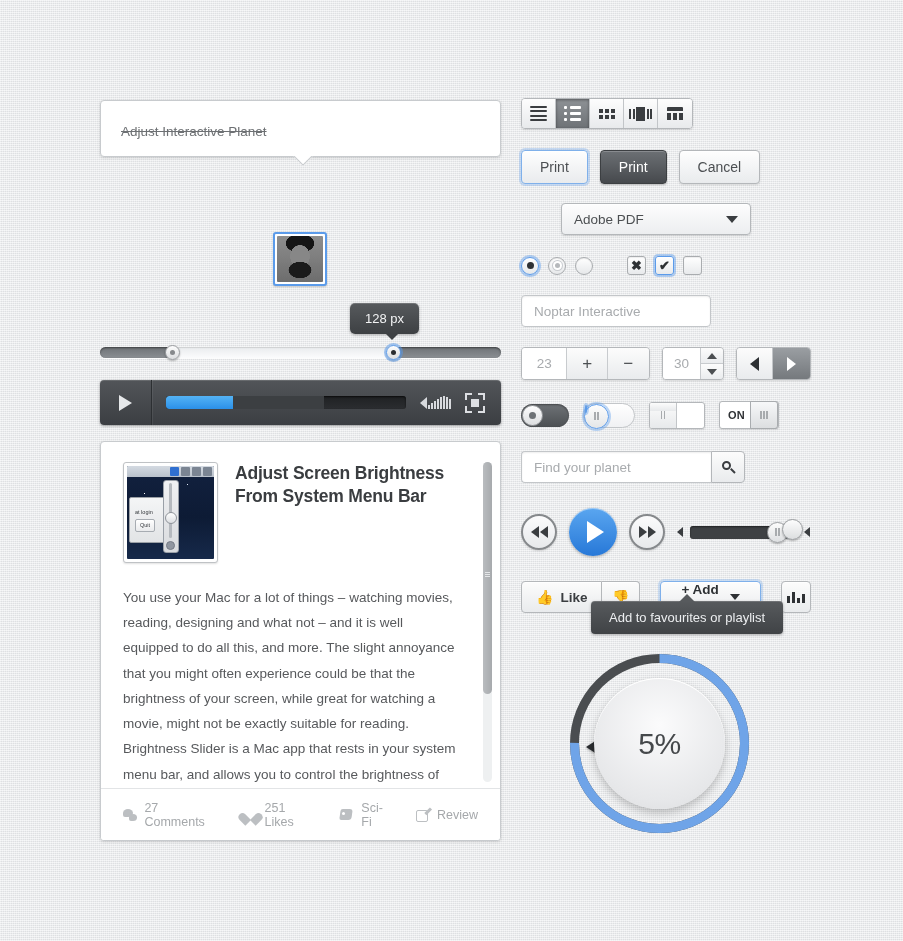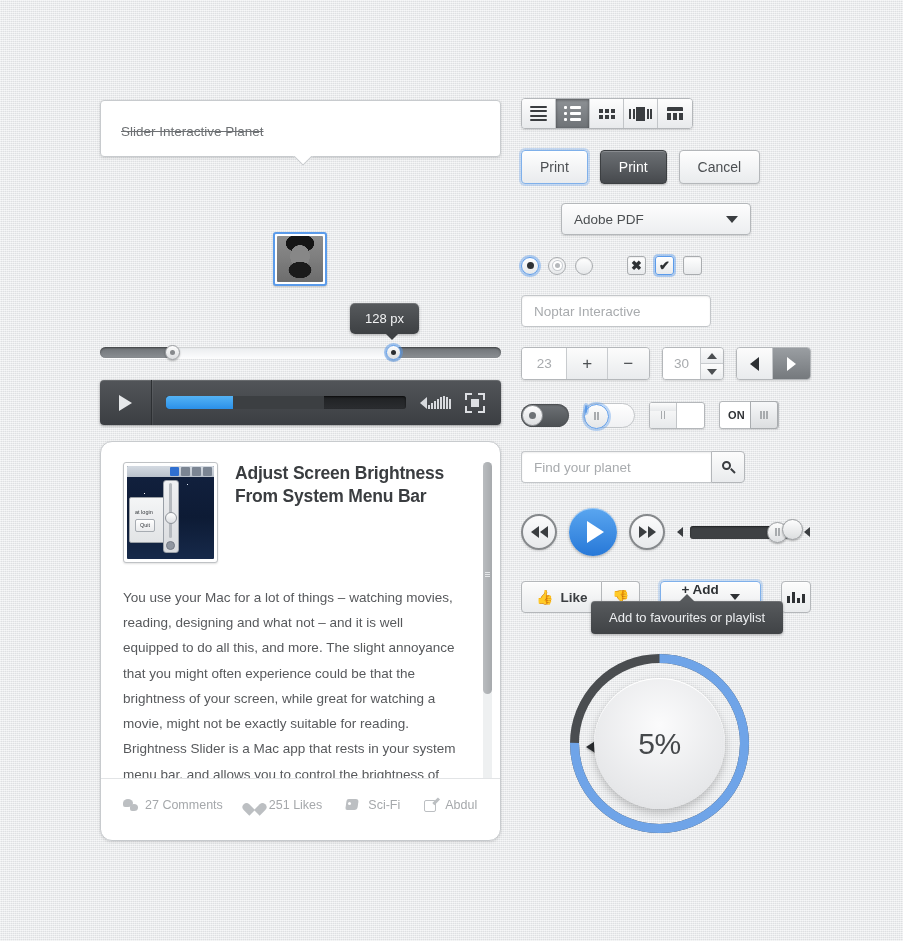--- a/index.html
+++ b/index.html
@@ -159,21 +159,21 @@
   .fs-icon i:nth-child(4) { right: 0; bottom: 0; border-left: 0; border-top: 0; }
   .fs-icon b {
     position: absolute; left: 6px; top: 6px; width: 8px; height: 8px;
     background: #dcdee2;
   }
 
   
   .article {
     position: absolute; left: 100px; top: 441px;
     width: 401px; height: 400px;
-    background: #fff; border: 1px solid #c8cbce; border-radius: 12px;
+    background: #fff; border: 1px solid #c8cbce; border-radius: 4px;
     box-shadow: 0 1px 3px rgba(0,0,0,.13);
     overflow: hidden;
   }
   .article-body { padding: 20px 22px 0; position: relative; }
   .article-head { display: flex; gap: 17px; }
   .thumb {
     width: 95px; height: 101px; flex: none;
     border: 1px solid #bfc2c5; border-radius: 3px; padding: 3px; background: #fff;
     box-shadow: 0 1px 2px rgba(0,0,0,.12);
   }
@@ -242,21 +242,21 @@
     position: absolute; left: 0; top: 0; width: 9px; height: 232px;
     border-radius: 5px; background: linear-gradient(90deg, #b9bcbf, #a7aaad);
   }
   .article-scroll b {
     position: absolute; left: 2px; top: 110px; width: 5px; height: 6px;
     background:
       linear-gradient(#e4e6e8 0 1px, transparent 1px 2px) repeat-y;
     background-size: 5px 2px;
   }
   .article-footer {
-    position: absolute; left: 0; right: 0; bottom: 10px; height: 52px;
+    position: absolute; left: 0; right: 0; bottom: 0; height: 52px;
     border-top: 1px solid #e2e4e6;
     display: flex; align-items: center; gap: 24px; padding: 0 22px;
     background: #fff;
   }
   .fitem {
     display: flex; align-items: center; gap: 7px;
     font-size: 12.5px; color: #a5a8ab;
   }
   .ic-comment {
     width: 15px; height: 12px; position: relative;
@@ -606,21 +606,21 @@
     border-right: 17px solid #2a2d30;
     filter: drop-shadow(0 1px 1px rgba(0,0,0,.3));
   }
 </style>
 </head>
 <body>
 
 <div class="col-left">
 
   <div class="quote-box">
-    <div class="quote-site">Slider Interactive Planet</div>
+    <div class="quote-site">Adjust Interactive Planet</div>
     <div class="bubble-tail"></div>
   </div>
 
 </div>
 
 <div class="avatar-wrap">
   <div class="avatar-img"></div>
 </div>
 
 <div class="value-tip">128 px</div>
@@ -715,21 +715,21 @@
           <i></i>
           <b></b>
         </span>
       <span>Sci-Fi</span>
     </div>
     <div class="fitem">
       <span class="ic-edit">
           <i></i>
           <b></b>
         </span>
-      <span>Abdul</span>
+      <span>Review</span>
     </div>
   </div>
 </div>
 
 <div class="col-right">
 
   <div class="seg">
     <div>
       <span class="gi gl">
           <i></i>

